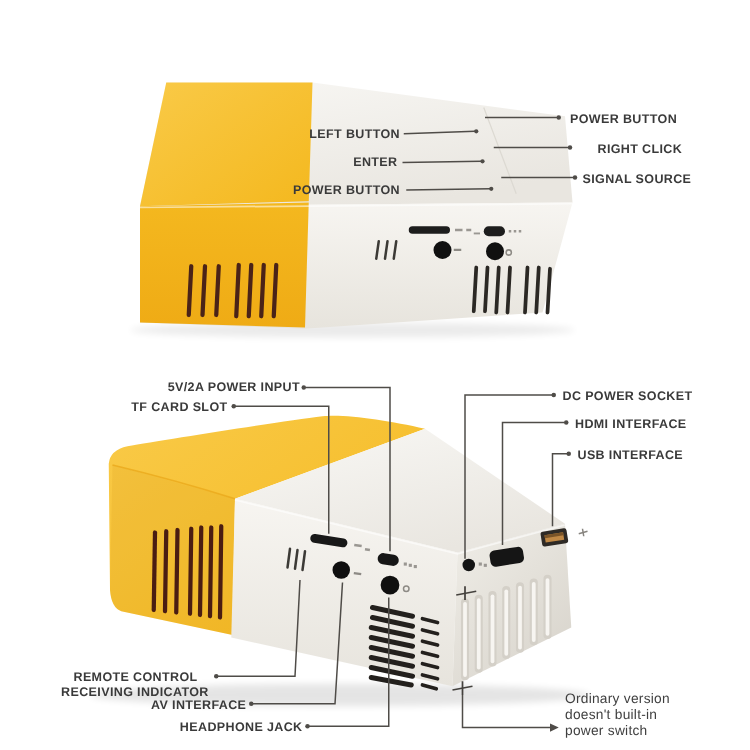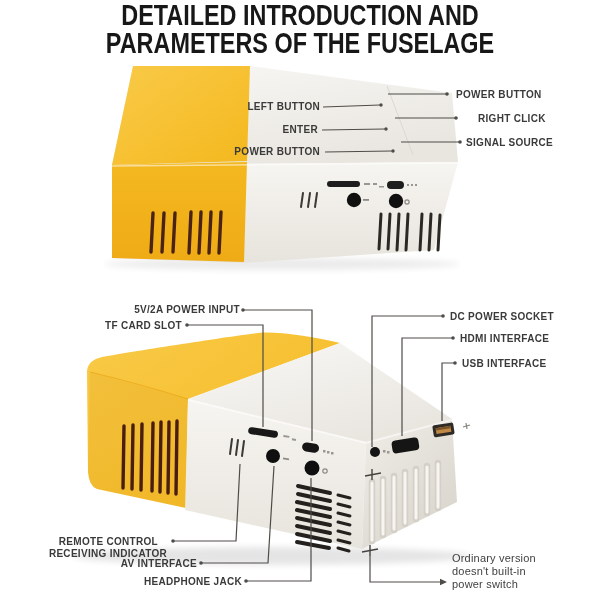--- a/index.html
+++ b/index.html
@@ -13,24 +13,20 @@
        fill:#3a3a3a;letter-spacing:.3px;}
   .note-txt{font-family:"Liberation Sans",sans-serif;font-size:11px;fill:#3f3f3f;letter-spacing:.2px;}
   .ldr{stroke:#4f4c48;stroke-width:1.2;fill:none;}
   .dot{fill:#4f4c48;}
 </style>
 </head>
 <body>
 
 <div class="stage">
 
-  <h1 class="title">
-    <span class="tline">DETAILED INTRODUCTION AND</span>
-    <span class="tline">PARAMETERS OF THE FUSELAGE</span>
-  </h1>
 
   <svg class="scene" viewBox="0 0 600 600">
     <defs>
       <linearGradient id="gYTop" x1="0" y1="0" x2="1" y2="1">
         <stop offset="0" stop-color="#f9ca48"></stop>
           <stop offset="1" stop-color="#f4b81e"></stop>
       </linearGradient>
       <linearGradient id="gYSide" x1="0" y1="0" x2="0" y2="1">
         <stop offset="0" stop-color="#f4b81f"></stop>
           <stop offset="1" stop-color="#efab15"></stop>

